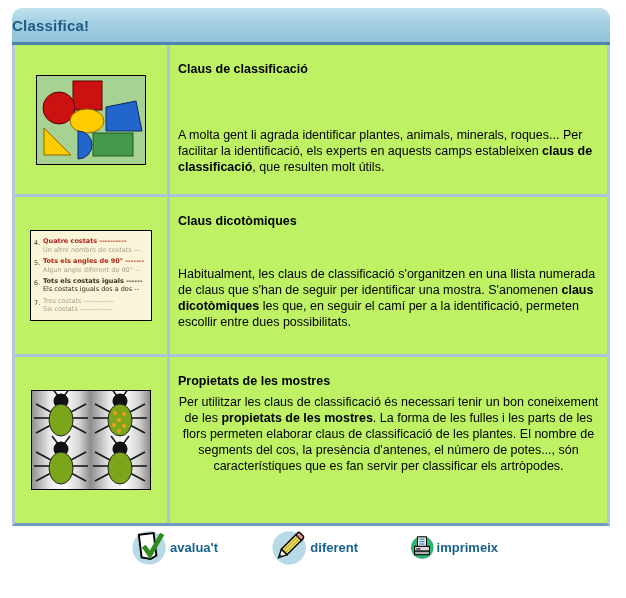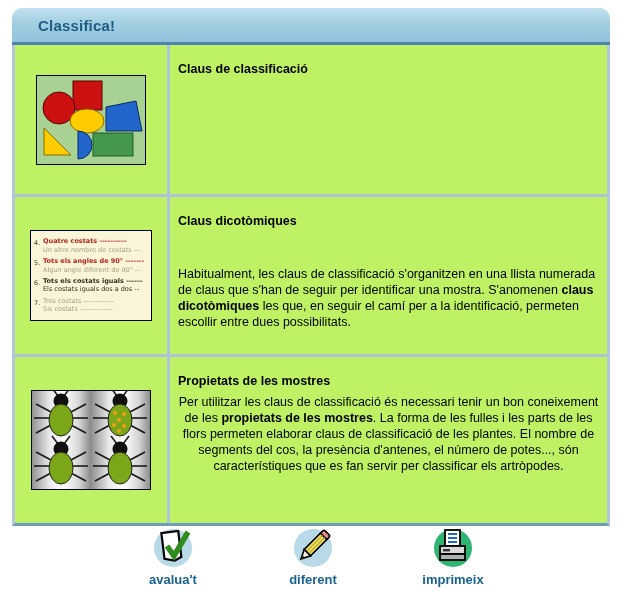--- a/index.html
+++ b/index.html
@@ -10,21 +10,21 @@
     overflow:hidden;
   }
   .container { position:absolute; left:12px; top:8px; width:598px; }
 
   
   .header {
     height:37px; box-sizing:border-box;
     background:linear-gradient(#c2e2f0, #a5d0e2 40%, #8fc2da);
     border-radius:10px 10px 0 0;
     border-bottom:3px solid #4d84ad;
-    display:flex; align-items:center; padding-left:26px;
+    display:flex; align-items:center; 
   }
   .header-title { font-weight:bold; font-size:15px; color:#1d5c86; letter-spacing:0.2px; }
 
   
   .table {
     border-left:3px solid #b5c8da;
     border-right:3px solid #b5c8da;
     border-bottom:3px solid #6d9cc0;
     background:#bef264;
   }
@@ -59,21 +59,21 @@
   .kl-dark { color:#33301f; font-weight:bold; }
   .kl-darkreg { color:#33301f; }
   .kl-gray { color:#a89f86; }
 
   
   .buttons {
     position:absolute; top:523px; left:12px; width:602px;
     display:flex; justify-content:center; gap:50px;
   }
   .btn {
-    width:90px; display:flex; flex-direction:column; align-items:center;
+    width:90px; display:flex; flex-direction:row; align-items:center;
     cursor:pointer; text-decoration:none;text-align:right;
   }
   .btn-label { margin-top:1px; font-weight:bold; font-size:13px; color:#17628f; }
 
   svg { display:block; }
 </style>
 </head>
 <body>
 
 <div class="container">
@@ -92,20 +92,21 @@
           <circle cx="23" cy="33" r="16" fill="#cc1111" stroke="#5a0000"></circle>
           <polygon points="70,32 100,26 106,56 70,56" fill="#2266cc" stroke="#0a2a66"></polygon>
           <ellipse cx="51" cy="46" rx="17" ry="12" fill="#ffcc00" stroke="#8a6a00"></ellipse>
           <polygon points="8,53 8,80 35,80" fill="#ffcc00" stroke="#8a6a00"></polygon>
           <path d="M42,56 A14,14 0 0 1 42,84 Z" fill="#2266cc" stroke="#0a2a66"></path>
           <rect x="57" y="58" width="40" height="23" fill="#44994d" stroke="#1a5c22"></rect>
         </svg>
       </div>
       <div class="cell-text">
         <div class="heading">Claus de classificació</div>
+        <div class="body gap-lg">A molta gent li agrada identificar plantes, animals, minerals, roques... Per facilitar la identificació, els experts en aquests camps estableixen <b>claus de classificació</b>, que resulten molt útils.</div>
       </div>
     </div>
 
     <div class="row r1">
       <div class="cell-img">
         <div class="key-img">
           <div class="key-item">
             <span class="key-num">4.</span>
             <span class="key-lines">
               <span class="kl-red">Quatre costats ----------</span><br>

